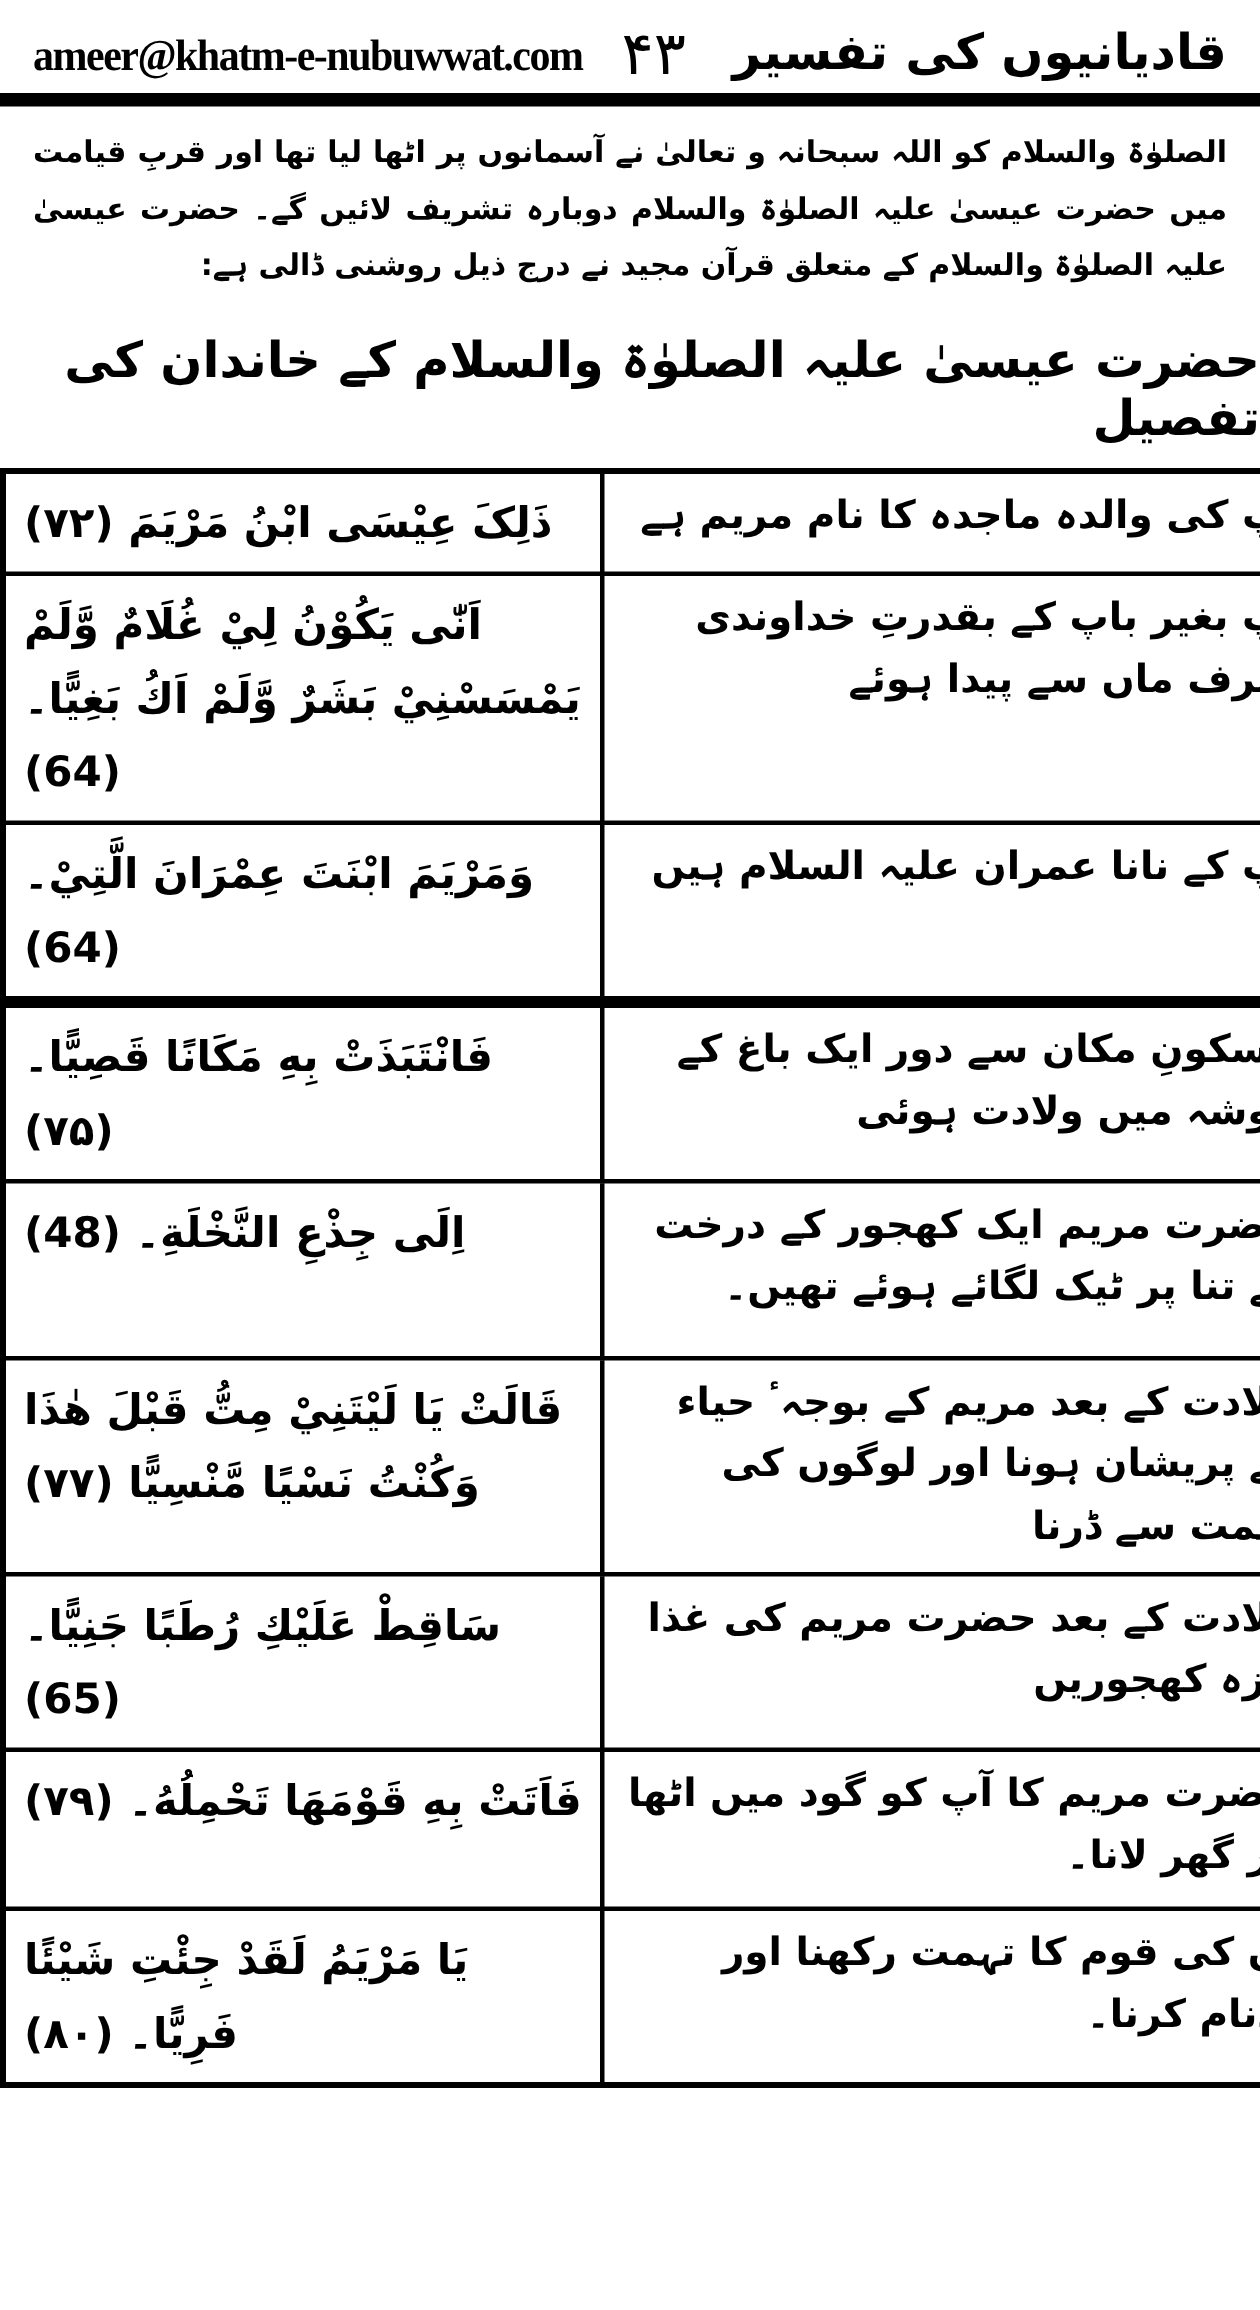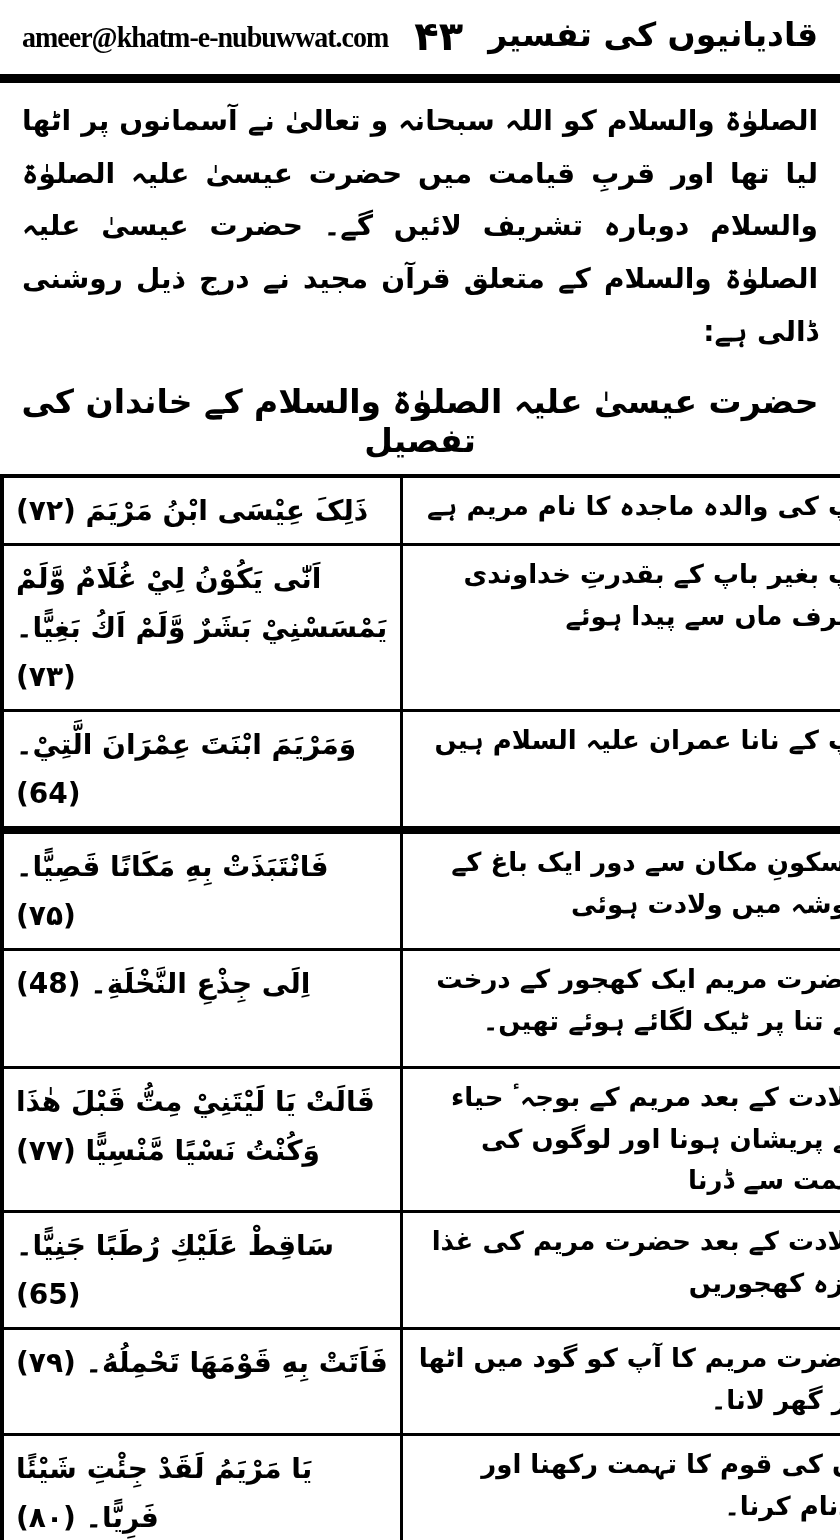--- a/index.html
+++ b/index.html
@@ -5,47 +5,47 @@
   html,body { margin:0; padding:0; background:#e8e8e8; }
   .page {
     width:840px; height:1540px; margin:0 auto; background:#ffffff;
     color:#000; position:relative; overflow:hidden;
     font-family:"Liberation Serif", serif;
     box-sizing:border-box;
   }
   
   .hdr {
     display:flex; align-items:flex-end;
-    padding:14px 22px 20px 22px; height:40px;
+    padding:14px 22px 8px 22px; height:40px;
   }
   .email {
     font-weight:bold; font-size:28px; letter-spacing:-1px;
     font-family:"Liberation Serif", serif; transform:scaleY(1.05);
   }
   .pagenum {
-    font-weight:bold; font-size:40px; line-height:36px;
+    font-weight:normal; font-size:40px; line-height:36px;
     margin-left:26px; font-family:"DejaVu Sans", sans-serif;
   }
   .hdr-title {
     margin-left:auto; font-size:33px; font-weight:bold;
   }
   .urdu {
     direction:rtl; unicode-bidi:embed;
     font-family:"DejaVu Sans", "DejaVu Serif", sans-serif;
   }
   .rule { height:9px; background:#000; width:100%; }
   
   .intro {
     margin:0; padding:12px 22px 4px 22px;
-    font-size:28px; font-weight:bold; line-height:1.88;
+    font-size:20px; font-weight:bold; line-height:1.88;
     text-align:justify;
   }
   
   .sect {
-    margin:20px 0 14px 0; text-align:center;
+    margin:20px 0 14px 0; 
     font-size:33px; font-weight:bold;
   }
   
   .vtable {
     width:820px; margin:0 auto; border-collapse:collapse;
     direction:rtl; table-layout:fixed;
     border:4px solid #000;
   }
   .vtable td {
     border:3px solid #000; vertical-align:top;
@@ -78,21 +78,21 @@
 
   <h2 class="sect urdu">حضرت عیسیٰ علیہ الصلوٰۃ والسلام کے خاندان کی تفصیل</h2>
   <table class="vtable">
     <tbody>
         <tr style="height:58px">
       <td class="u-cell">آپ کی والدہ ماجدہ کا نام مریم ہے</td>
       <td class="a-cell">ذَلِکَ عِيْسَى ابْنُ مَرْيَمَ (۷۲)</td>
     </tr>
     <tr style="height:160px">
       <td class="u-cell">آپ بغیر باپ کے بقدرتِ خداوندی صرف ماں سے پیدا ہوئے</td>
-      <td class="a-cell">اَنّٰى يَكُوْنُ لِيْ غُلَامٌ وَّلَمْ يَمْسَسْنِيْ بَشَرٌ وَّلَمْ اَكُ بَغِيًّا۔ (۷۳)</td>
+      <td class="a-cell">اَنّٰى يَكُوْنُ لِيْ غُلَامٌ وَّلَمْ يَمْسَسْنِيْ بَشَرٌ وَّلَمْ اَكُ بَغِيًّا۔ (64)</td>
     </tr>
     <tr style="height:112px">
       <td class="u-cell">آپ کے نانا عمران علیہ السلام ہیں</td>
       <td class="a-cell">وَمَرْيَمَ ابْنَتَ عِمْرَانَ الَّتِيْ۔ (64)</td>
     </tr>
   </tbody>
     </table>
 
   <table class="vtable">
     <tbody>

